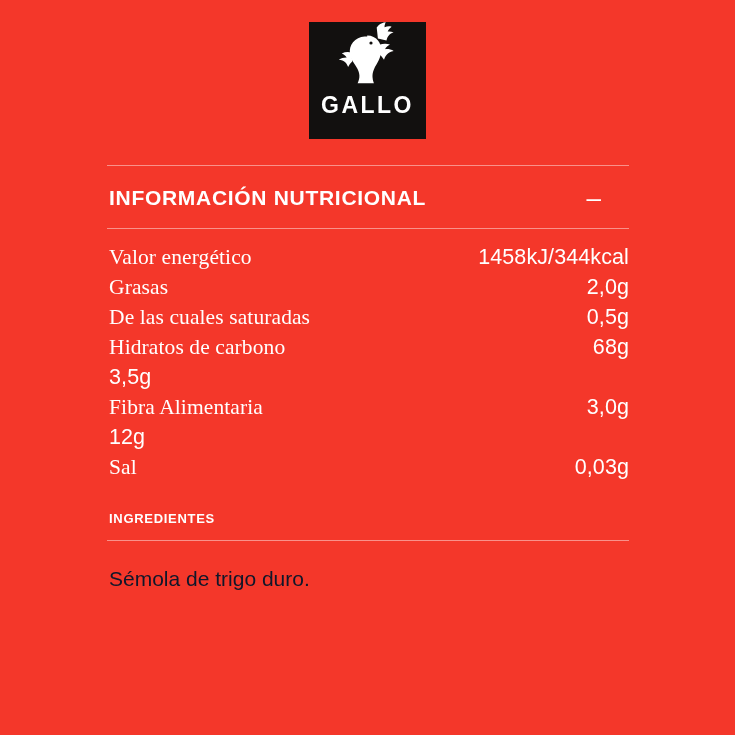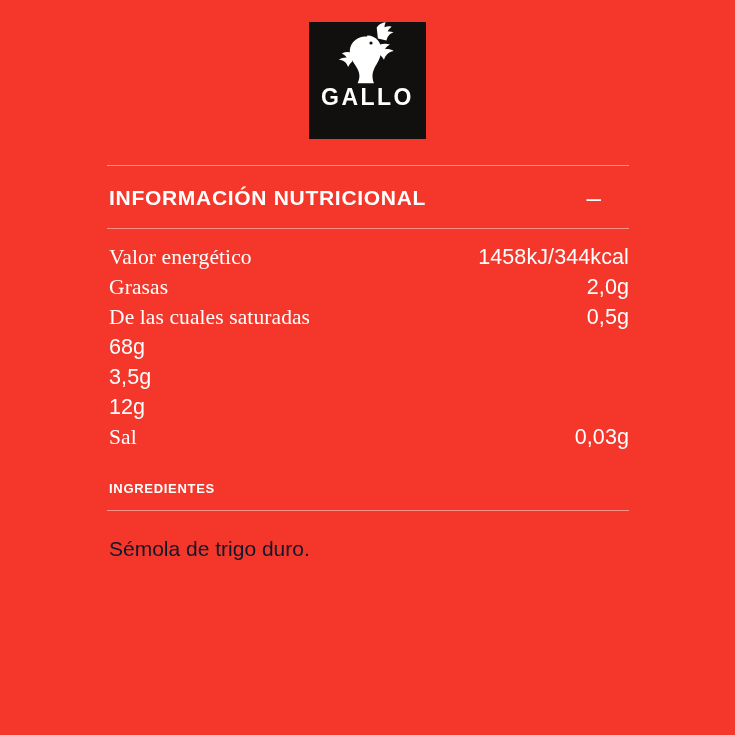--- a/index.html
+++ b/index.html
@@ -24,22 +24,22 @@
   .logo-wrap {
     position: absolute;
     left: 309px;
     top: 22px;
     width: 117px;
     height: 117px;
     background: #12100f;
     display: flex;
     flex-direction: column;
     align-items: center;
-    justify-content: flex-start;
-    padding-bottom: 10px;
+    justify-content: space-between;
+    padding-bottom: 22px;
     box-sizing: border-box;
   }
   .logo-rooster {
     width: 68px;
     height: 62px;
     display: block;
   }
   .logo-text {
     color: #ffffff;
     font-size: 23px;
@@ -166,24 +166,29 @@
       </div>
       <div class="nrow">
         <div class="nlabel">Grasas</div>
         <div class="nvalue">2,0g</div>
       </div>
       <div class="nrow">
         <div class="nlabel">De las cuales saturadas</div>
         <div class="nvalue">0,5g</div>
       </div>
       <div class="nrow">
+        <div class="nlabel">Hidratos de carbono</div>
         <div class="nvalue">68g</div>
       </div>
       <div class="nrow">
         <div class="nvalue">3,5g</div>
+      </div>
+      <div class="nrow">
+        <div class="nlabel">Fibra Alimentaria</div>
+        <div class="nvalue">3,0g</div>
       </div>
       <div class="nrow">
         <div class="nvalue">12g</div>
       </div>
       <div class="nrow">
         <div class="nlabel">Sal</div>
         <div class="nvalue">0,03g</div>
       </div>
     </div>
 

